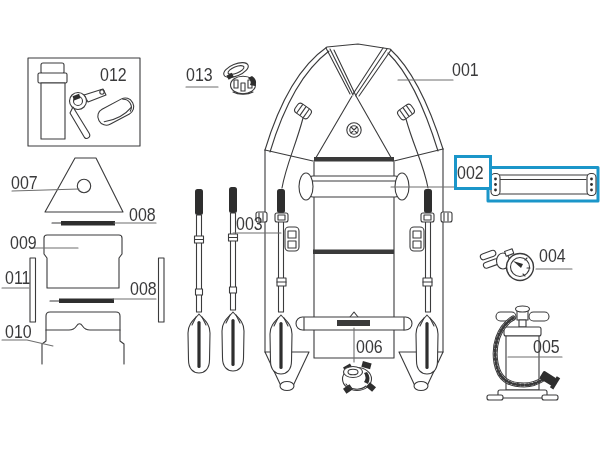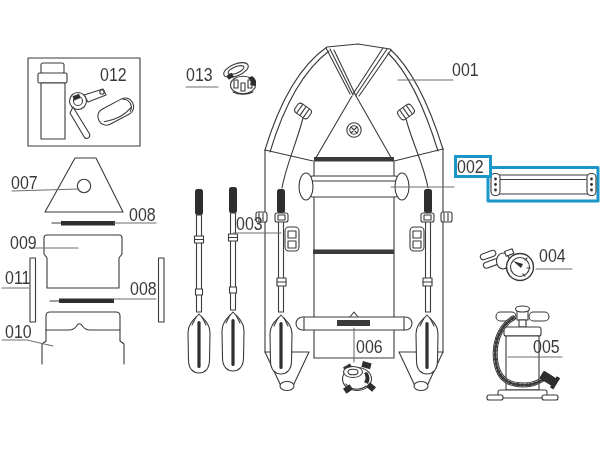--- a/index.html
+++ b/index.html
@@ -2,21 +2,21 @@
 <html><head>
 <meta charset="utf-8">
 <style>
   html,body{margin:0;padding:0;background:#fff;}
   .stage{position:relative;width:600px;height:450px;background:#ffffff;overflow:hidden;
          font-family:"Liberation Sans",sans-serif;}
   .stage svg{position:absolute;left:0;top:0;}
   .lbl{position:absolute;font-size:19px;line-height:1;color:#3a3a3b;
        transform:scaleX(.84);transform-origin:0 0;white-space:nowrap;
        font-family:"Liberation Sans",sans-serif;}
-  .lbl-box{position:absolute;left:454px;top:155px;width:38px;height:23px;
+  .lbl-box{position:absolute;left:454px;top:155px;width:38px;height:35px;
            border:3px solid #1b96c9;box-sizing:border-box;background:#fff;
            display:flex;align-items:center;justify-content:center;}
   .lbl-box .lbl{position:static;transform:scaleX(.84);}
 </style>
 </head>
 <body>
 
 <div class="stage">
 
 <svg width="600" height="450" viewBox="0 0 600 450" fill="none" stroke="#3b3b3c" stroke-width="1.1" stroke-linecap="round" stroke-linejoin="round">

